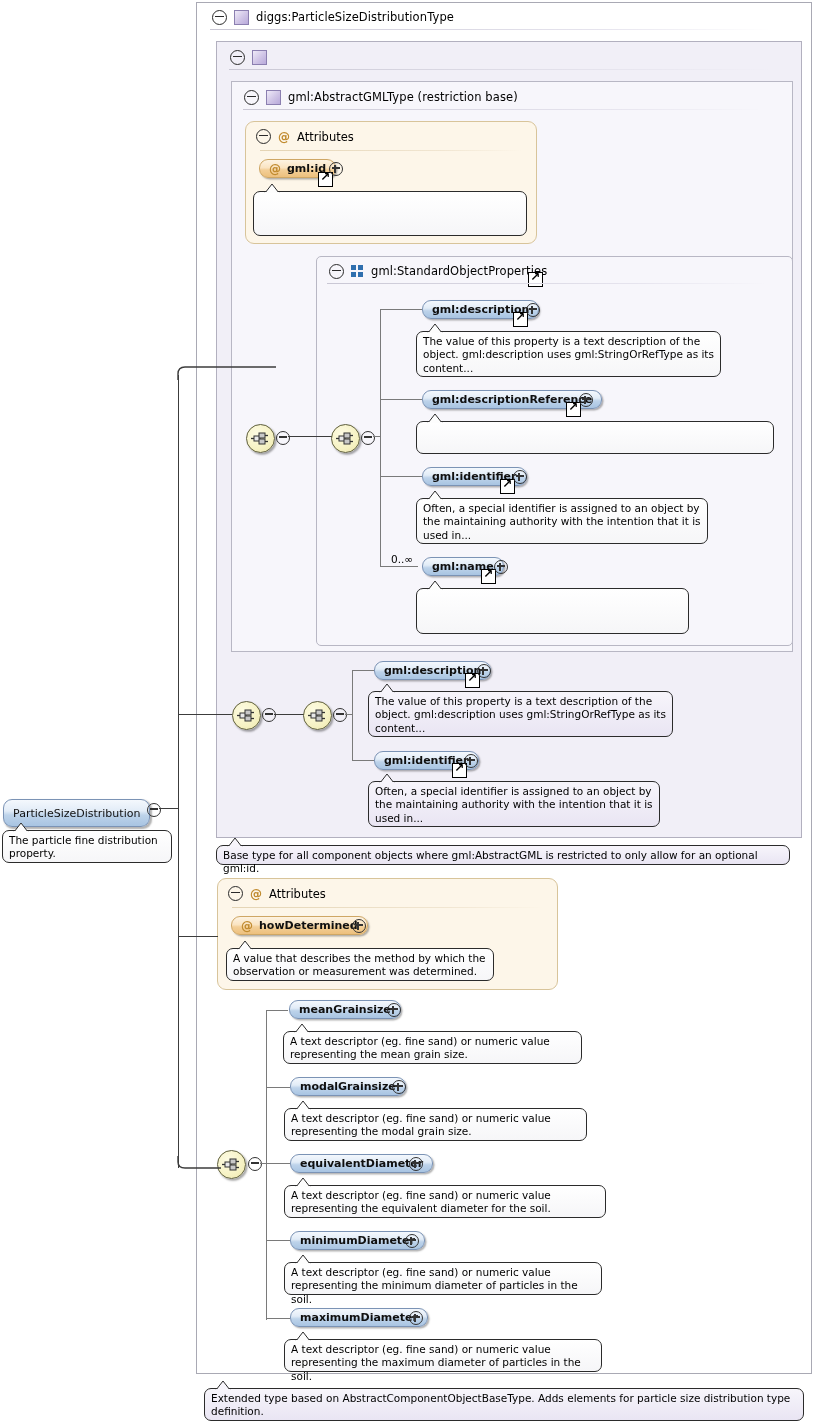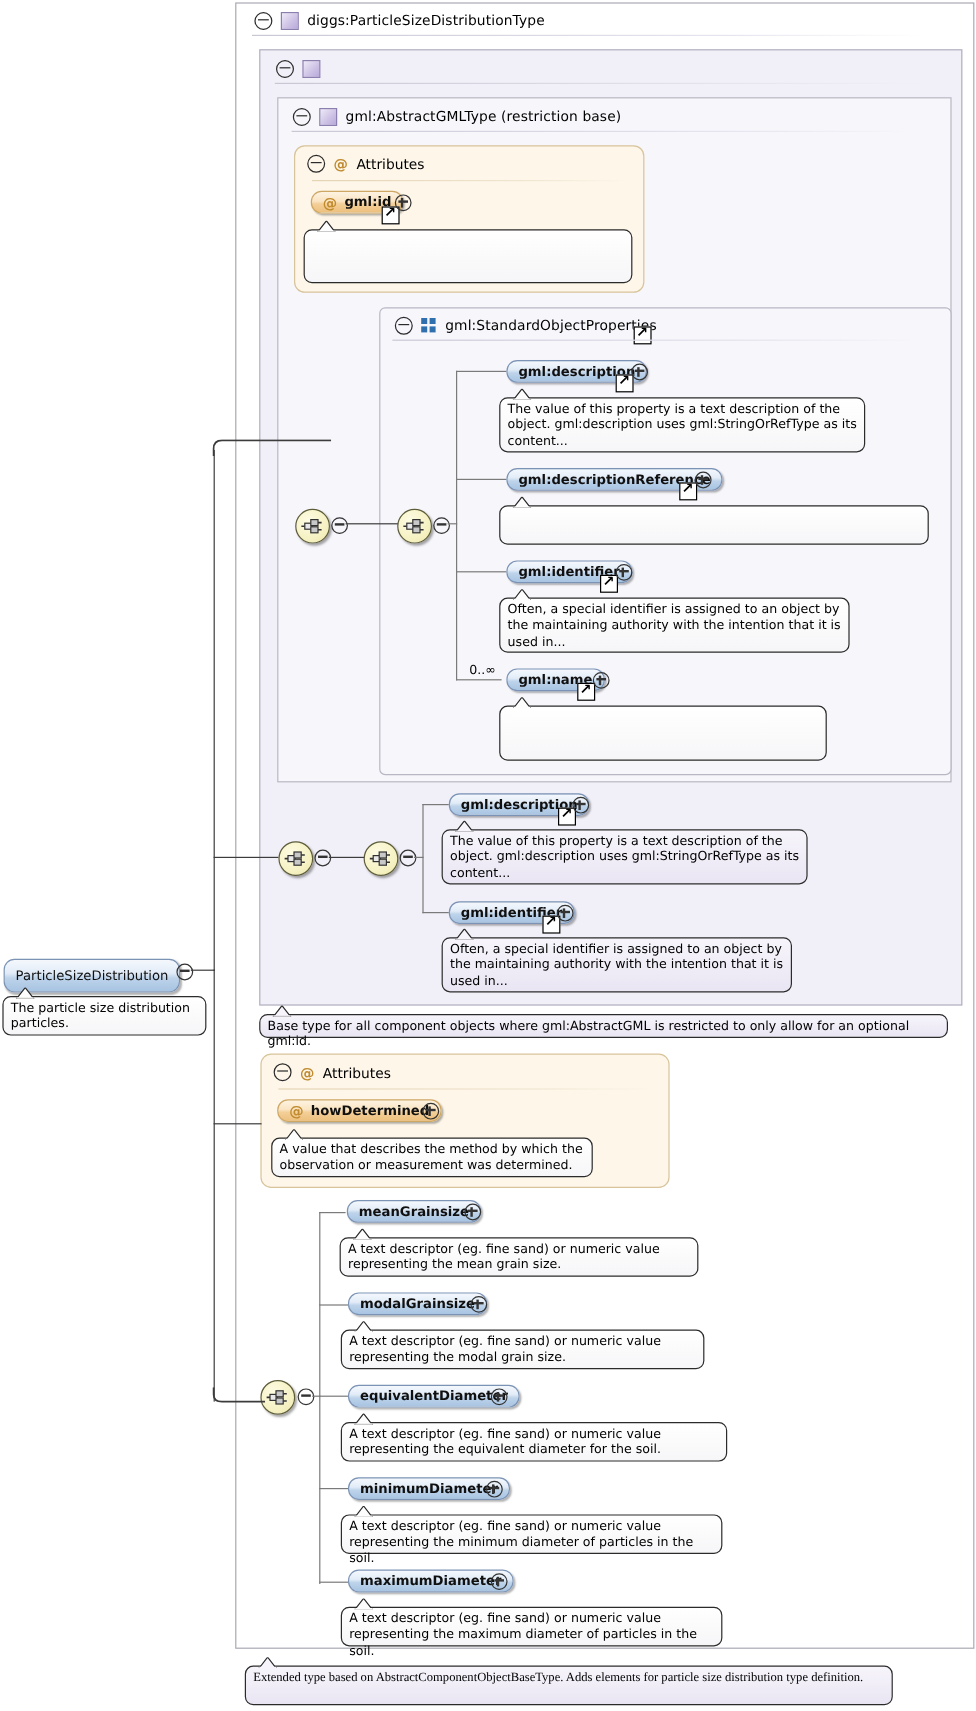--- a/index.html
+++ b/index.html
@@ -398,38 +398,38 @@
 </div>
 <div class="pmcircle plus" style="left:409px;top:1311px;"></div>
 <div class="anno white" style="left:284px;top:1339px;width:318px;height:33px;">
   <svg class="tailsvg" width="16" height="9" viewBox="0 0 16 9">
     <polygon points="1,9 8,0 15,9" fill="#fdfdfd" stroke="#2b2b2b" stroke-width="1"></polygon>
     <line x1="1" y1="9" x2="15" y2="9" stroke="#fdfdfd" stroke-width="2"></line>
   </svg>
   <span>A text descriptor (eg. fine sand) or numeric value representing the maximum diameter of particles in the soil.</span>
 </div>
 
-<div class="anno lav" style="left:204px;top:1388px;width:540px;height:33px;font-family:Liberation Serif, serif;">
+<div class="anno lav" style="left:204px;top:1388px;width:600px;height:33px;">
   <svg class="tailsvg" width="16" height="9" viewBox="0 0 16 9">
     <polygon points="1,9 8,0 15,9" fill="#f7f5fb" stroke="#2b2b2b" stroke-width="1"></polygon>
     <line x1="1" y1="9" x2="15" y2="9" stroke="#f7f5fb" stroke-width="2"></line>
   </svg>
   <span>Extended type based on AbstractComponentObjectBaseType. Adds elements for particle size distribution type definition.</span>
 </div>
 
 <div class="pill root" style="left:3px;top:799px;height:28px;">
   <span>ParticleSizeDistribution</span>
 </div>
 <div class="pmcircle" style="left:147px;top:803px;"></div>
 <div class="anno white" style="left:2px;top:830px;width:170px;height:33px;">
   <svg class="tailsvg" width="16" height="9" viewBox="0 0 16 9">
     <polygon points="1,9 8,0 15,9" fill="#fdfdfd" stroke="#2b2b2b" stroke-width="1"></polygon>
     <line x1="1" y1="9" x2="15" y2="9" stroke="#fdfdfd" stroke-width="2"></line>
   </svg>
-  <span>The particle size distribution particles.</span>
+  <span>The particle fine distribution property.</span>
 </div>
 
 <div class="conn dark h" style="left:159px;top:808px;width:20px;"></div>
 <div class="conn dark v" style="left:178px;top:375px;height:434px;"></div>
 <div class="conn dark v" style="left:178px;top:808px;height:360px;"></div>
 
 <svg class="abs" style="left:176px;top:366px;" width="100" height="14">
   <path d="M2,14 L2,8 Q2,1 9,1 L100,1" fill="none" stroke="#3c3c3c" stroke-width="1.4"></path>
 </svg>
 

